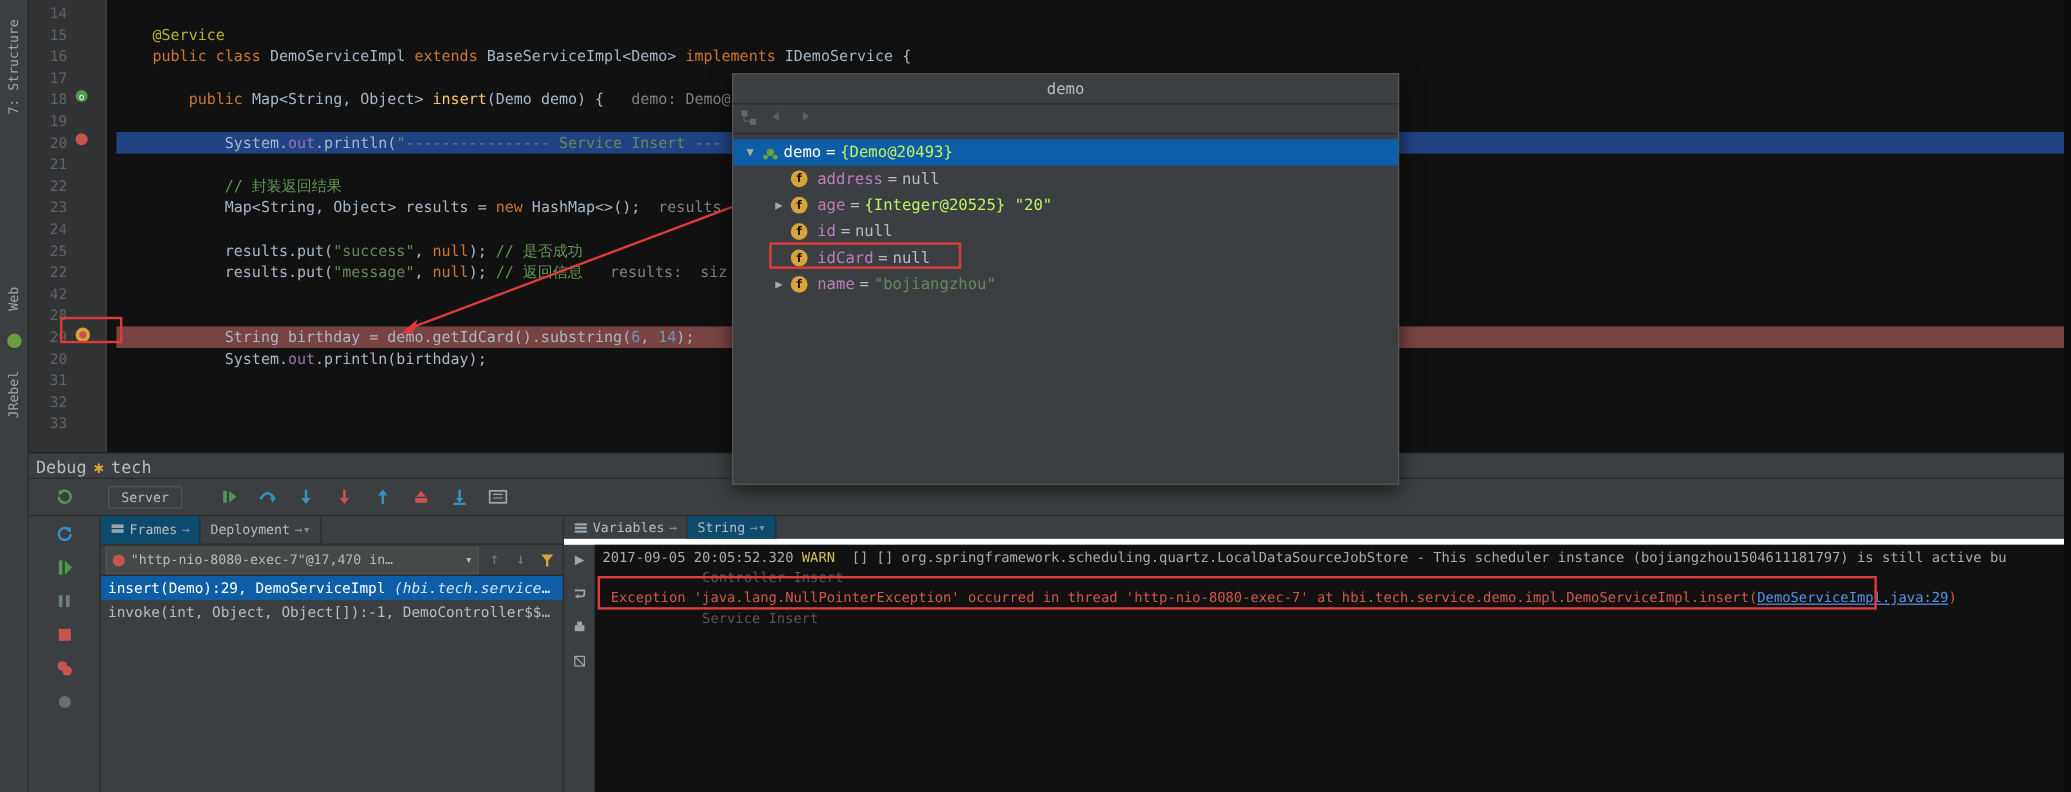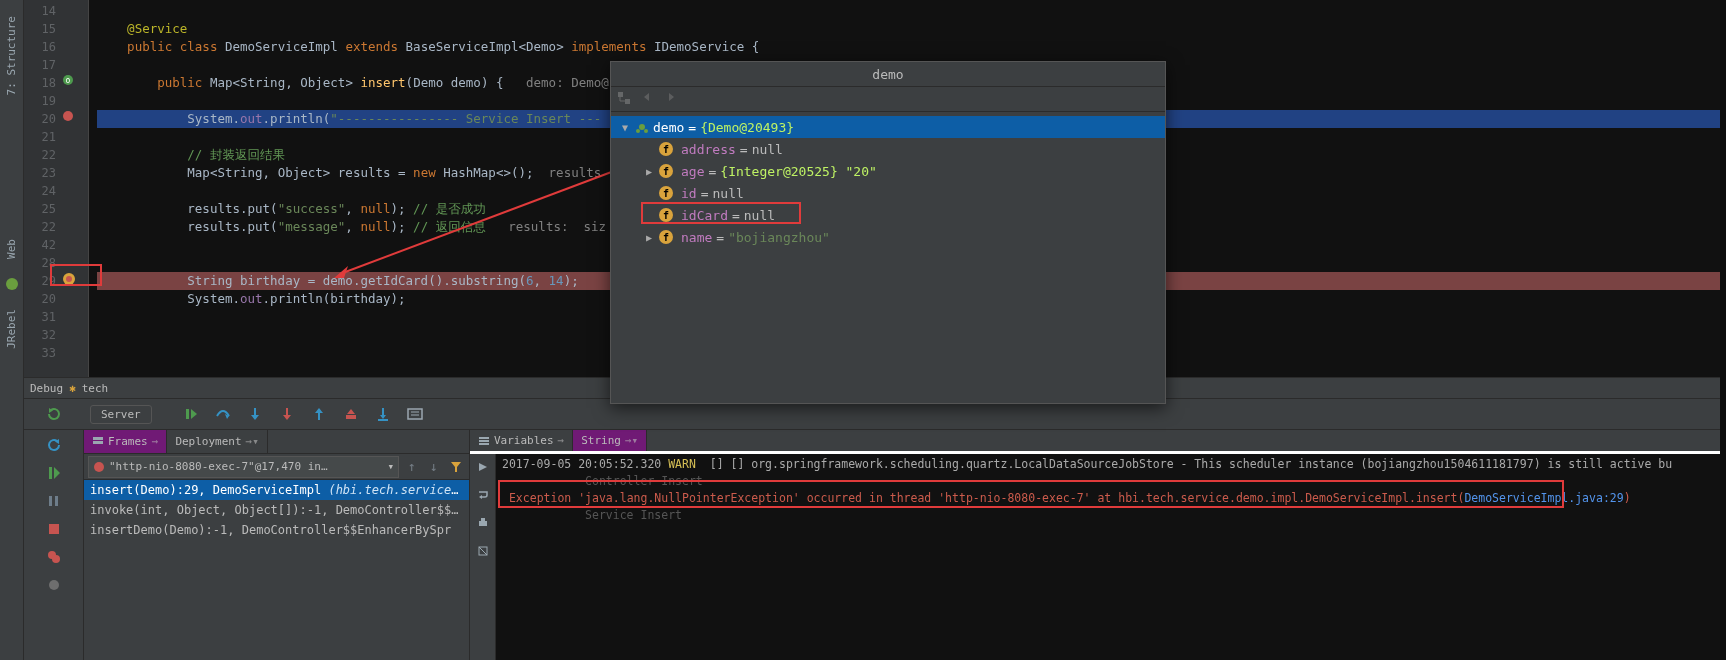--- a/index.html
+++ b/index.html
@@ -40,47 +40,47 @@
 .tree-row.sel{background:#0d5ea6;color:#fff}
 .twisty{width:12px;text-align:center;color:#aaa;font-size:10px}
 .ficon{width:14px;height:14px;border-radius:50%;background:#d9a33c;color:#000;font-weight:bold;font-size:10px;display:inline-flex;align-items:center;justify-content:center;margin-right:4px}
 .pname{color:#c07bbf}
 .psep{color:#bbb}
 .pval{color:#bbb}
 .pobj{color:#bef264}
 .pstr{color:#6a8759}
 
 .debug-area{flex:1;display:flex;flex-direction:column;background:#3c3f41;border-top:1px solid #2b2b2b}
-.debug-tabbar{height:20px;display:flex;align-items:center;padding:0 6px;color:#bbb;font-size:11px;gap:6px}
+.debug-tabbar{height:20px;display:flex;align-items:flex-end;padding:0 6px;color:#bbb;font-size:14px;gap:6px}
 .debug-tabbar .bug{color:#d9a33c}
 .dbg-top{height:32px;display:flex;align-items:center;border-top:1px solid #2b2b2b;border-bottom:1px solid #2b2b2b}
 .tool-btn{width:18px;height:18px;display:inline-flex;align-items:center;justify-content:center;cursor:pointer}
 .server-label{padding:2px 10px;border:1px solid #555;border-radius:3px;margin-left:6px;color:#bbb;font-size:11px}
 .step-tools{display:flex;gap:14px;margin-left:30px}
 .dbg-body{flex:1;display:flex;min-height:0}
 .dbg-left{width:60px;background:#3c3f41;display:flex;flex-direction:column;align-items:center;padding-top:6px;gap:10px;border-right:1px solid #2b2b2b}
 .frames-wrap{width:386px;border-right:1px solid #2b2b2b;display:flex;flex-direction:column;min-height:0}
 .tabrow{height:24px;display:flex;align-items:center;border-bottom:1px solid #2b2b2b}
 .mini-tab{display:flex;align-items:center;gap:4px;padding:0 8px;height:100%;color:#bbb;font-size:11px;border-right:1px solid #2b2b2b}
-.mini-tab.active{background:#701a75}
+.mini-tab.active{background:#0c4a6e}
 .thread-row{height:26px;display:flex;align-items:center;padding:0 4px;border-bottom:1px solid #2b2b2b;gap:4px}
 .thread-combo{flex:1;background:#45494a;border:1px solid #555;height:22px;display:flex;align-items:center;padding:0 4px;font-size:11px;color:#bbb;overflow:hidden}
 .frame-list{flex:1;overflow:hidden}
 .frame-item{height:20px;line-height:20px;padding:0 6px;font-size:12px;color:#bbb;white-space:nowrap;overflow:hidden;text-overflow:ellipsis}
 .frame-item.sel{background:#0d5ea6;color:#fff}
 .frame-item .pkg{color:#7a7a7a;font-style:italic}
 .frame-item.sel .pkg{color:#cfe3f5}
 .console-wrap{flex:1;display:flex;min-width:0}
 .console-tools{width:26px;display:flex;flex-direction:column;align-items:center;gap:10px;padding-top:4px;border-right:1px solid #2b2b2b}
-.console-tabs{height:24px;display:flex;align-items:flex-start;border-bottom:3px solid #ffffff}
+.console-tabs{height:24px;display:flex;align-items:flex-start;border-bottom:5px solid #ffffff}
 .console-body{flex:1;background:#111;color:#aaa;padding:2px 6px;font-size:11.5px;line-height:17px;overflow:hidden;white-space:pre;font-family:Consolas,Monaco,monospace;position:relative;min-width:0}
 .console-right{flex:1;display:flex;flex-direction:column;min-width:0}
 .warn{color:#d6bf55}
 .err{color:#cc5b4c}
-.link{color:#5394ec;}
+.link{color:#5394ec;text-decoration:underline}
 svg{display:block}
 </style>
 </head>
 <body>
 
 <div class="root">
   <div class="leftbar">
     <div class="vtab">7: Structure</div>
     <div style="flex:0 0 120px"></div>
     <div class="vtab">Web</div>
@@ -295,21 +295,20 @@
             <span class="tool-btn" style="opacity:.5">↓</span>
             <span class="tool-btn">
                 <svg width="12" height="12">
                   <polygon points="1,1 11,1 7,6 7,11 5,11 5,6" fill="#d9a33c"></polygon>
                 </svg>
               </span>
           </div>
           <div class="frame-list" id="framelist">
               <div class="frame-item sel"><span>insert(Demo):29, DemoServiceImpl</span> <span class="pkg">(hbi.tech.service.den</span></div>
               <div class="frame-item"><span>invoke(int, Object, Object[]):-1, DemoController$$FastCla</span> <span class="pkg"></span></div>
-              <div class="frame-item"><span>insertDemo(Demo):-1, DemoController$$EnhancerBySpr</span> <span class="pkg"></span></div>
             </div>
         </div>
         <div class="console-wrap">
           <div class="console-right">
             <div class="tabrow console-tabs">
               <div class="mini-tab">
                   <svg width="12" height="10">
                     <line x1="1" y1="2" x2="11" y2="2" stroke="#9aa7b0" stroke-width="2"></line>
                     <line x1="1" y1="5" x2="11" y2="5" stroke="#9aa7b0" stroke-width="2"></line>
                     <line x1="1" y1="8" x2="11" y2="8" stroke="#9aa7b0" stroke-width="2"></line>

